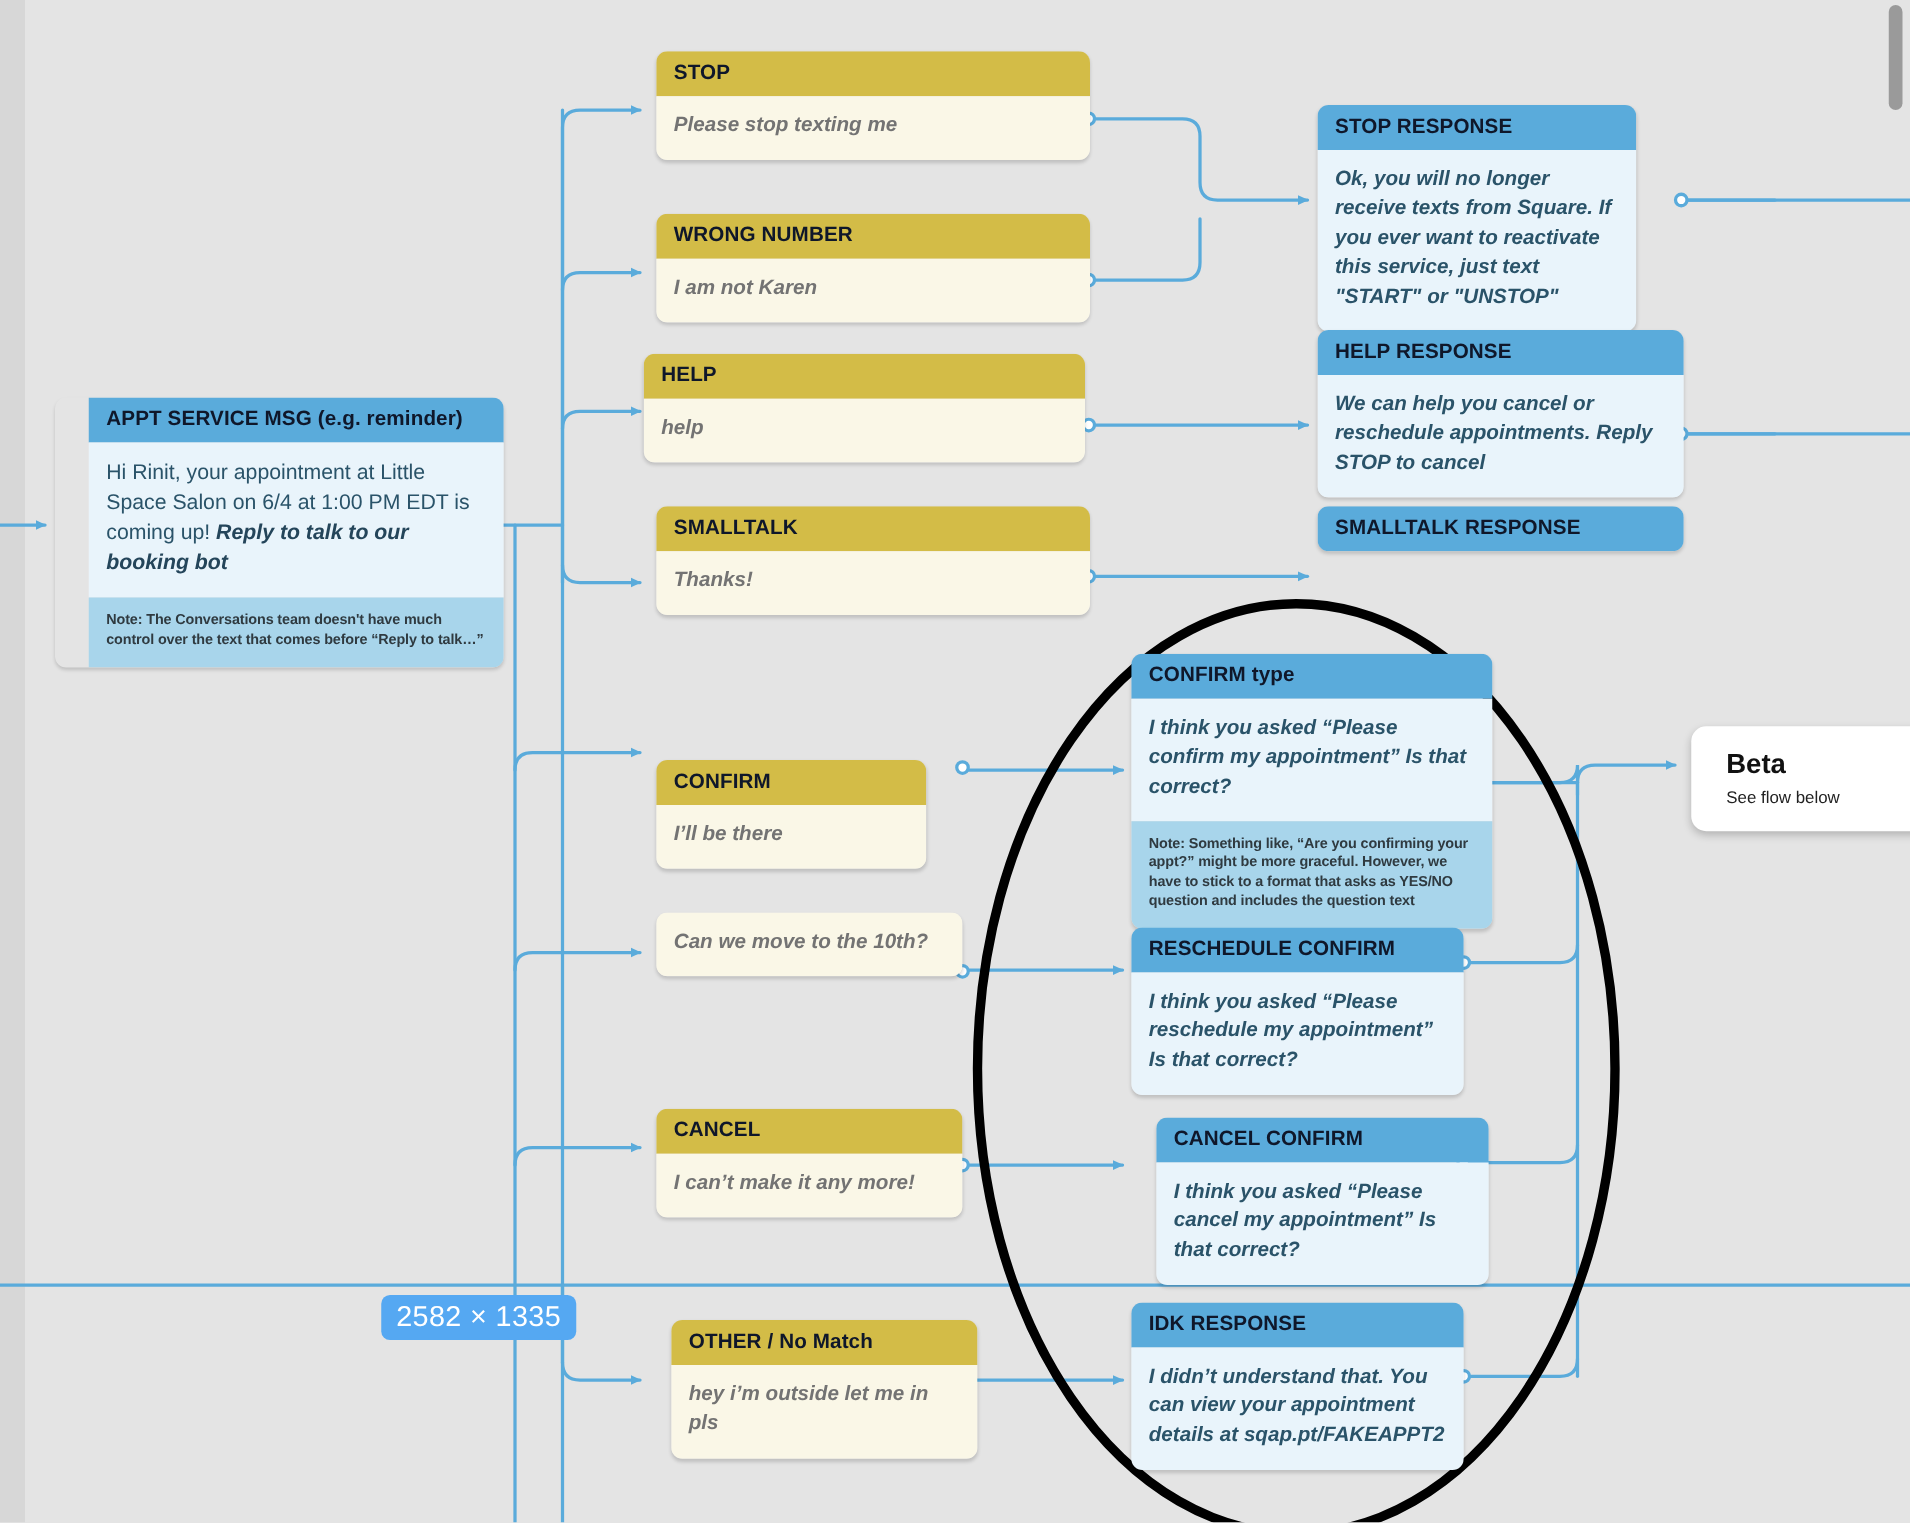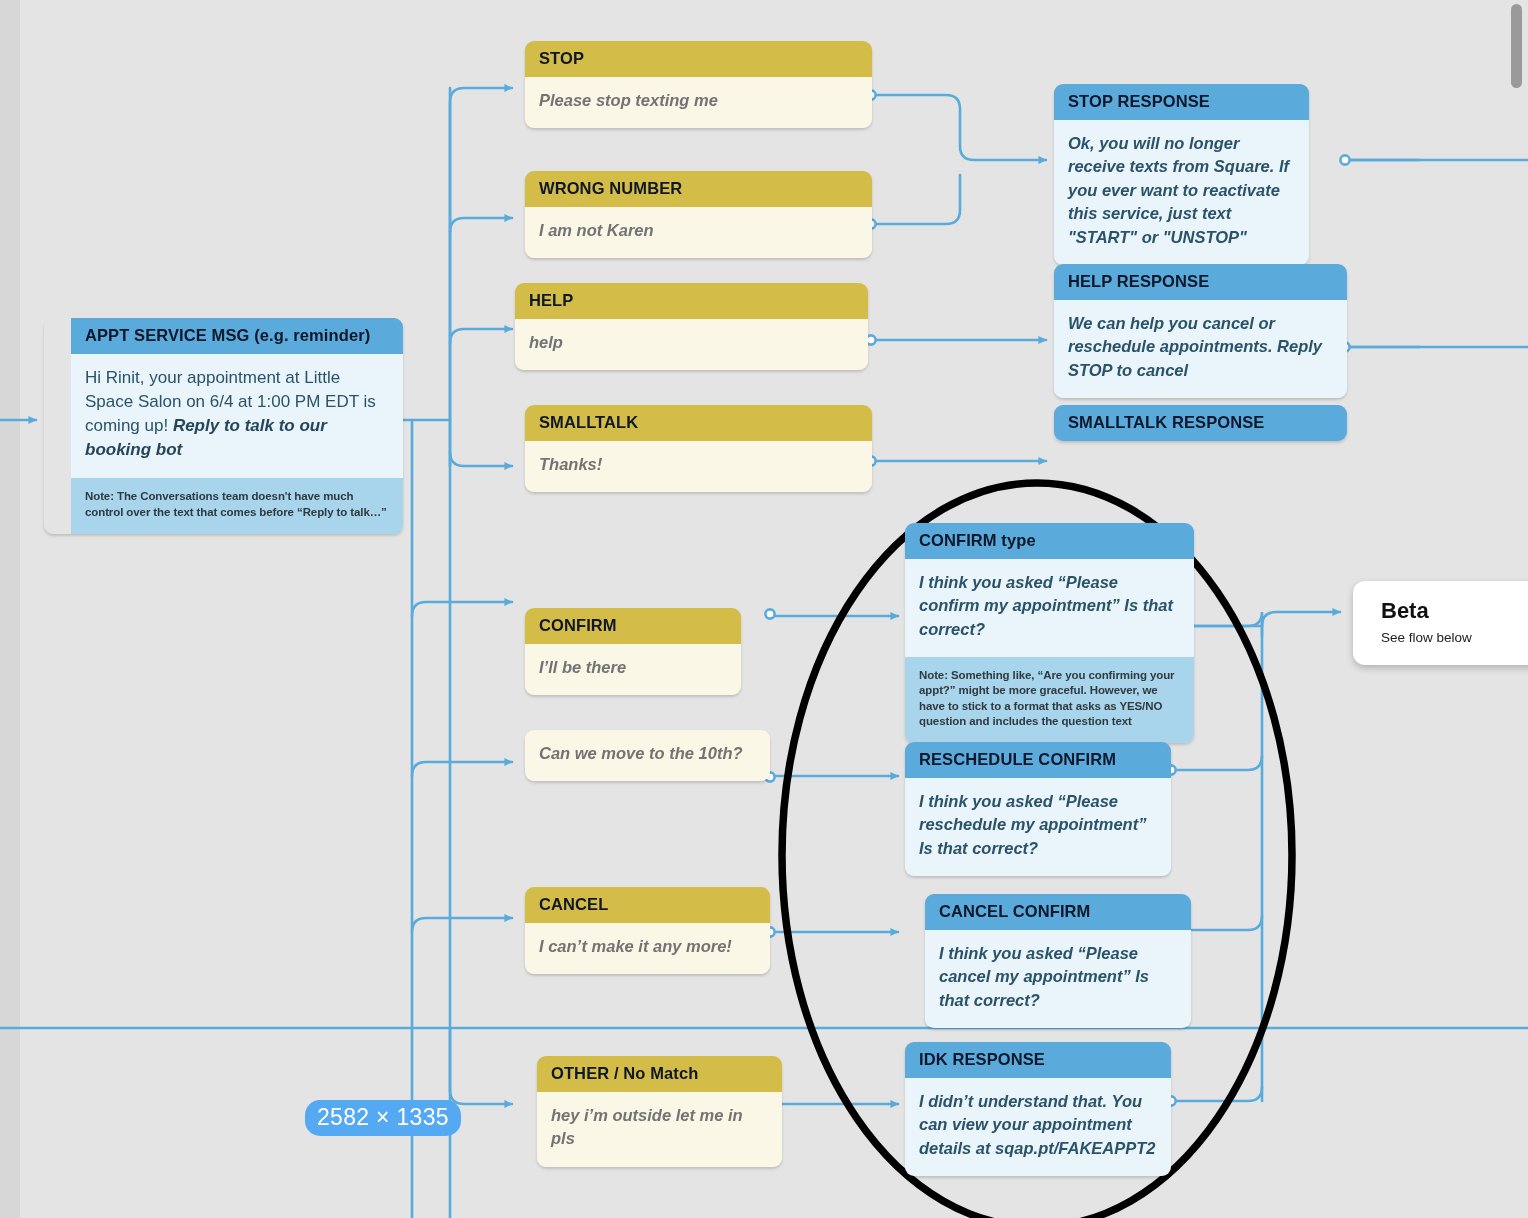--- a/index.html
+++ b/index.html
@@ -232,19 +232,19 @@
   <div class="card blue" style="left:905px;top:1042px;width:266px;">
     <div class="hdr">IDK RESPONSE</div>
     <div class="body">I didn’t understand that. You can view your appointment details at sqap.pt/FAKEAPPT2</div>
   </div>
 
   <div class="beta-card" style="left:1353px;top:581px;width:175px;">
     <div class="beta-title">Beta</div>
     <div class="beta-sub">See flow below</div>
   </div>
 
-  <div class="dim-badge" style="left:305px;top:1100px;border-radius:15px;">2582 × 1335</div>
+  <div class="dim-badge" style="left:305px;top:1036px;">2582 × 1335</div>
 
   <div class="scrollbar-track">
     <div class="scrollbar-thumb"></div>
   </div>
 
 </div>
 
 </body></html>

